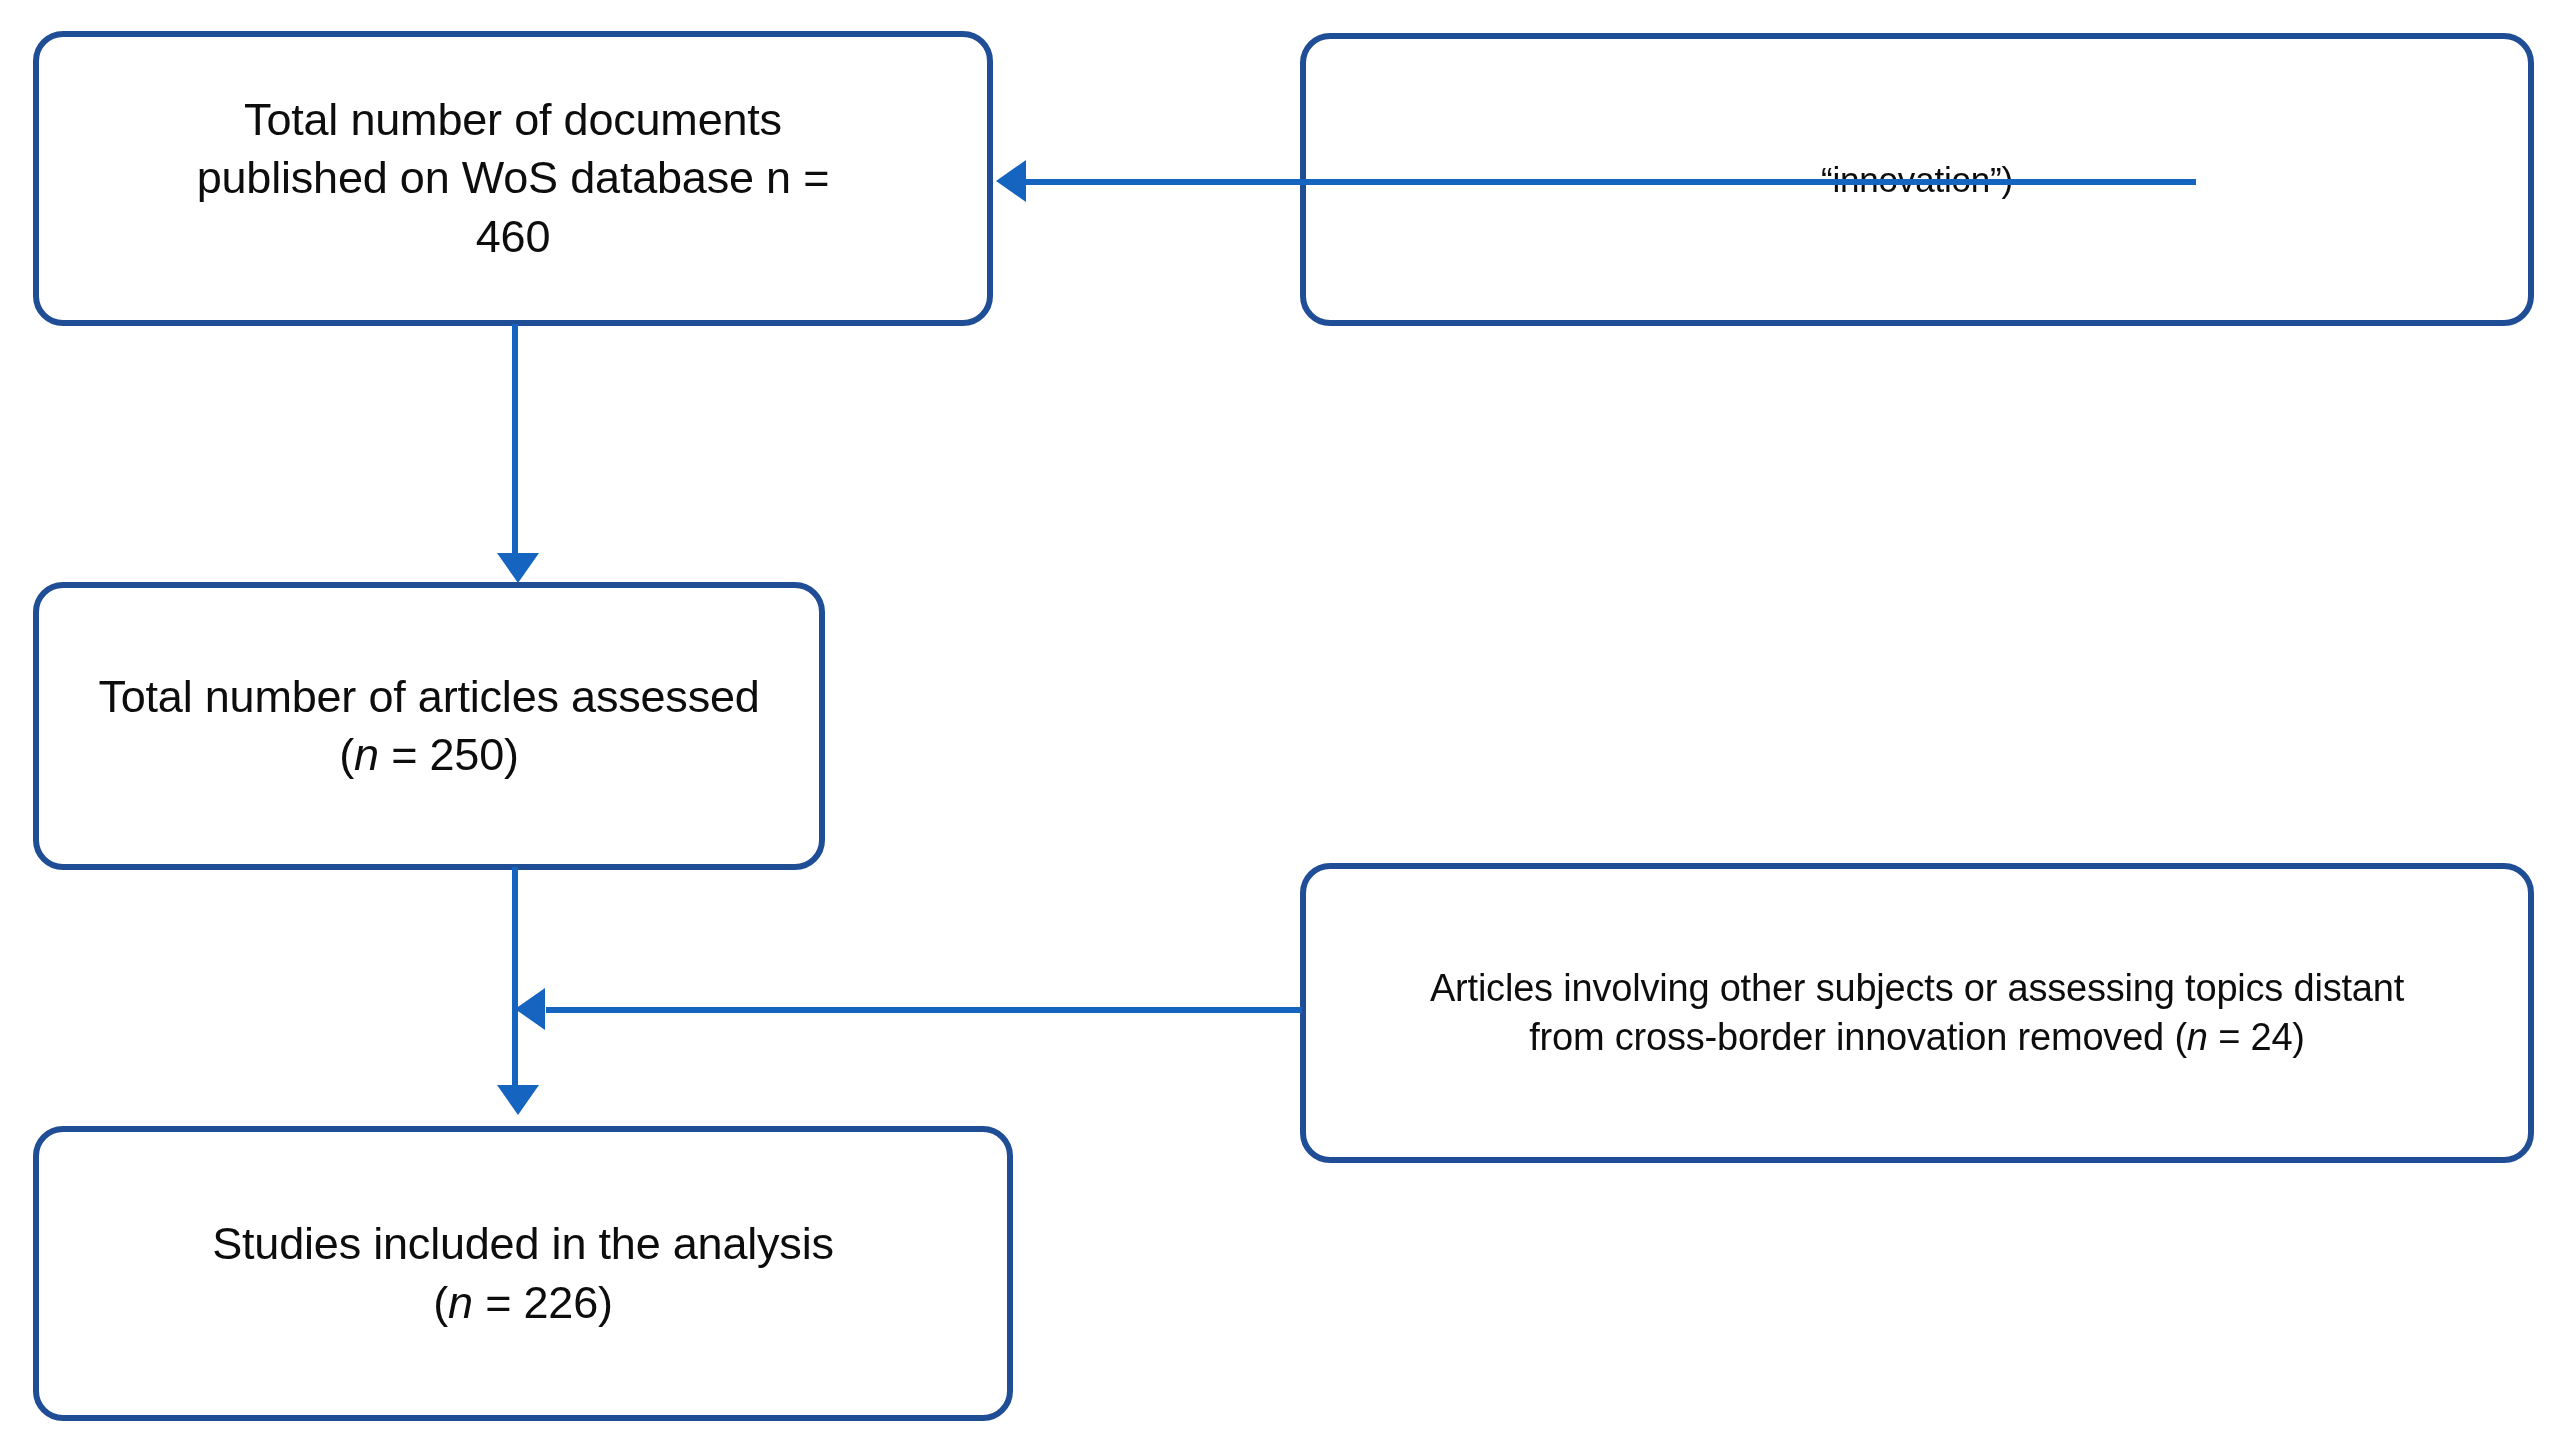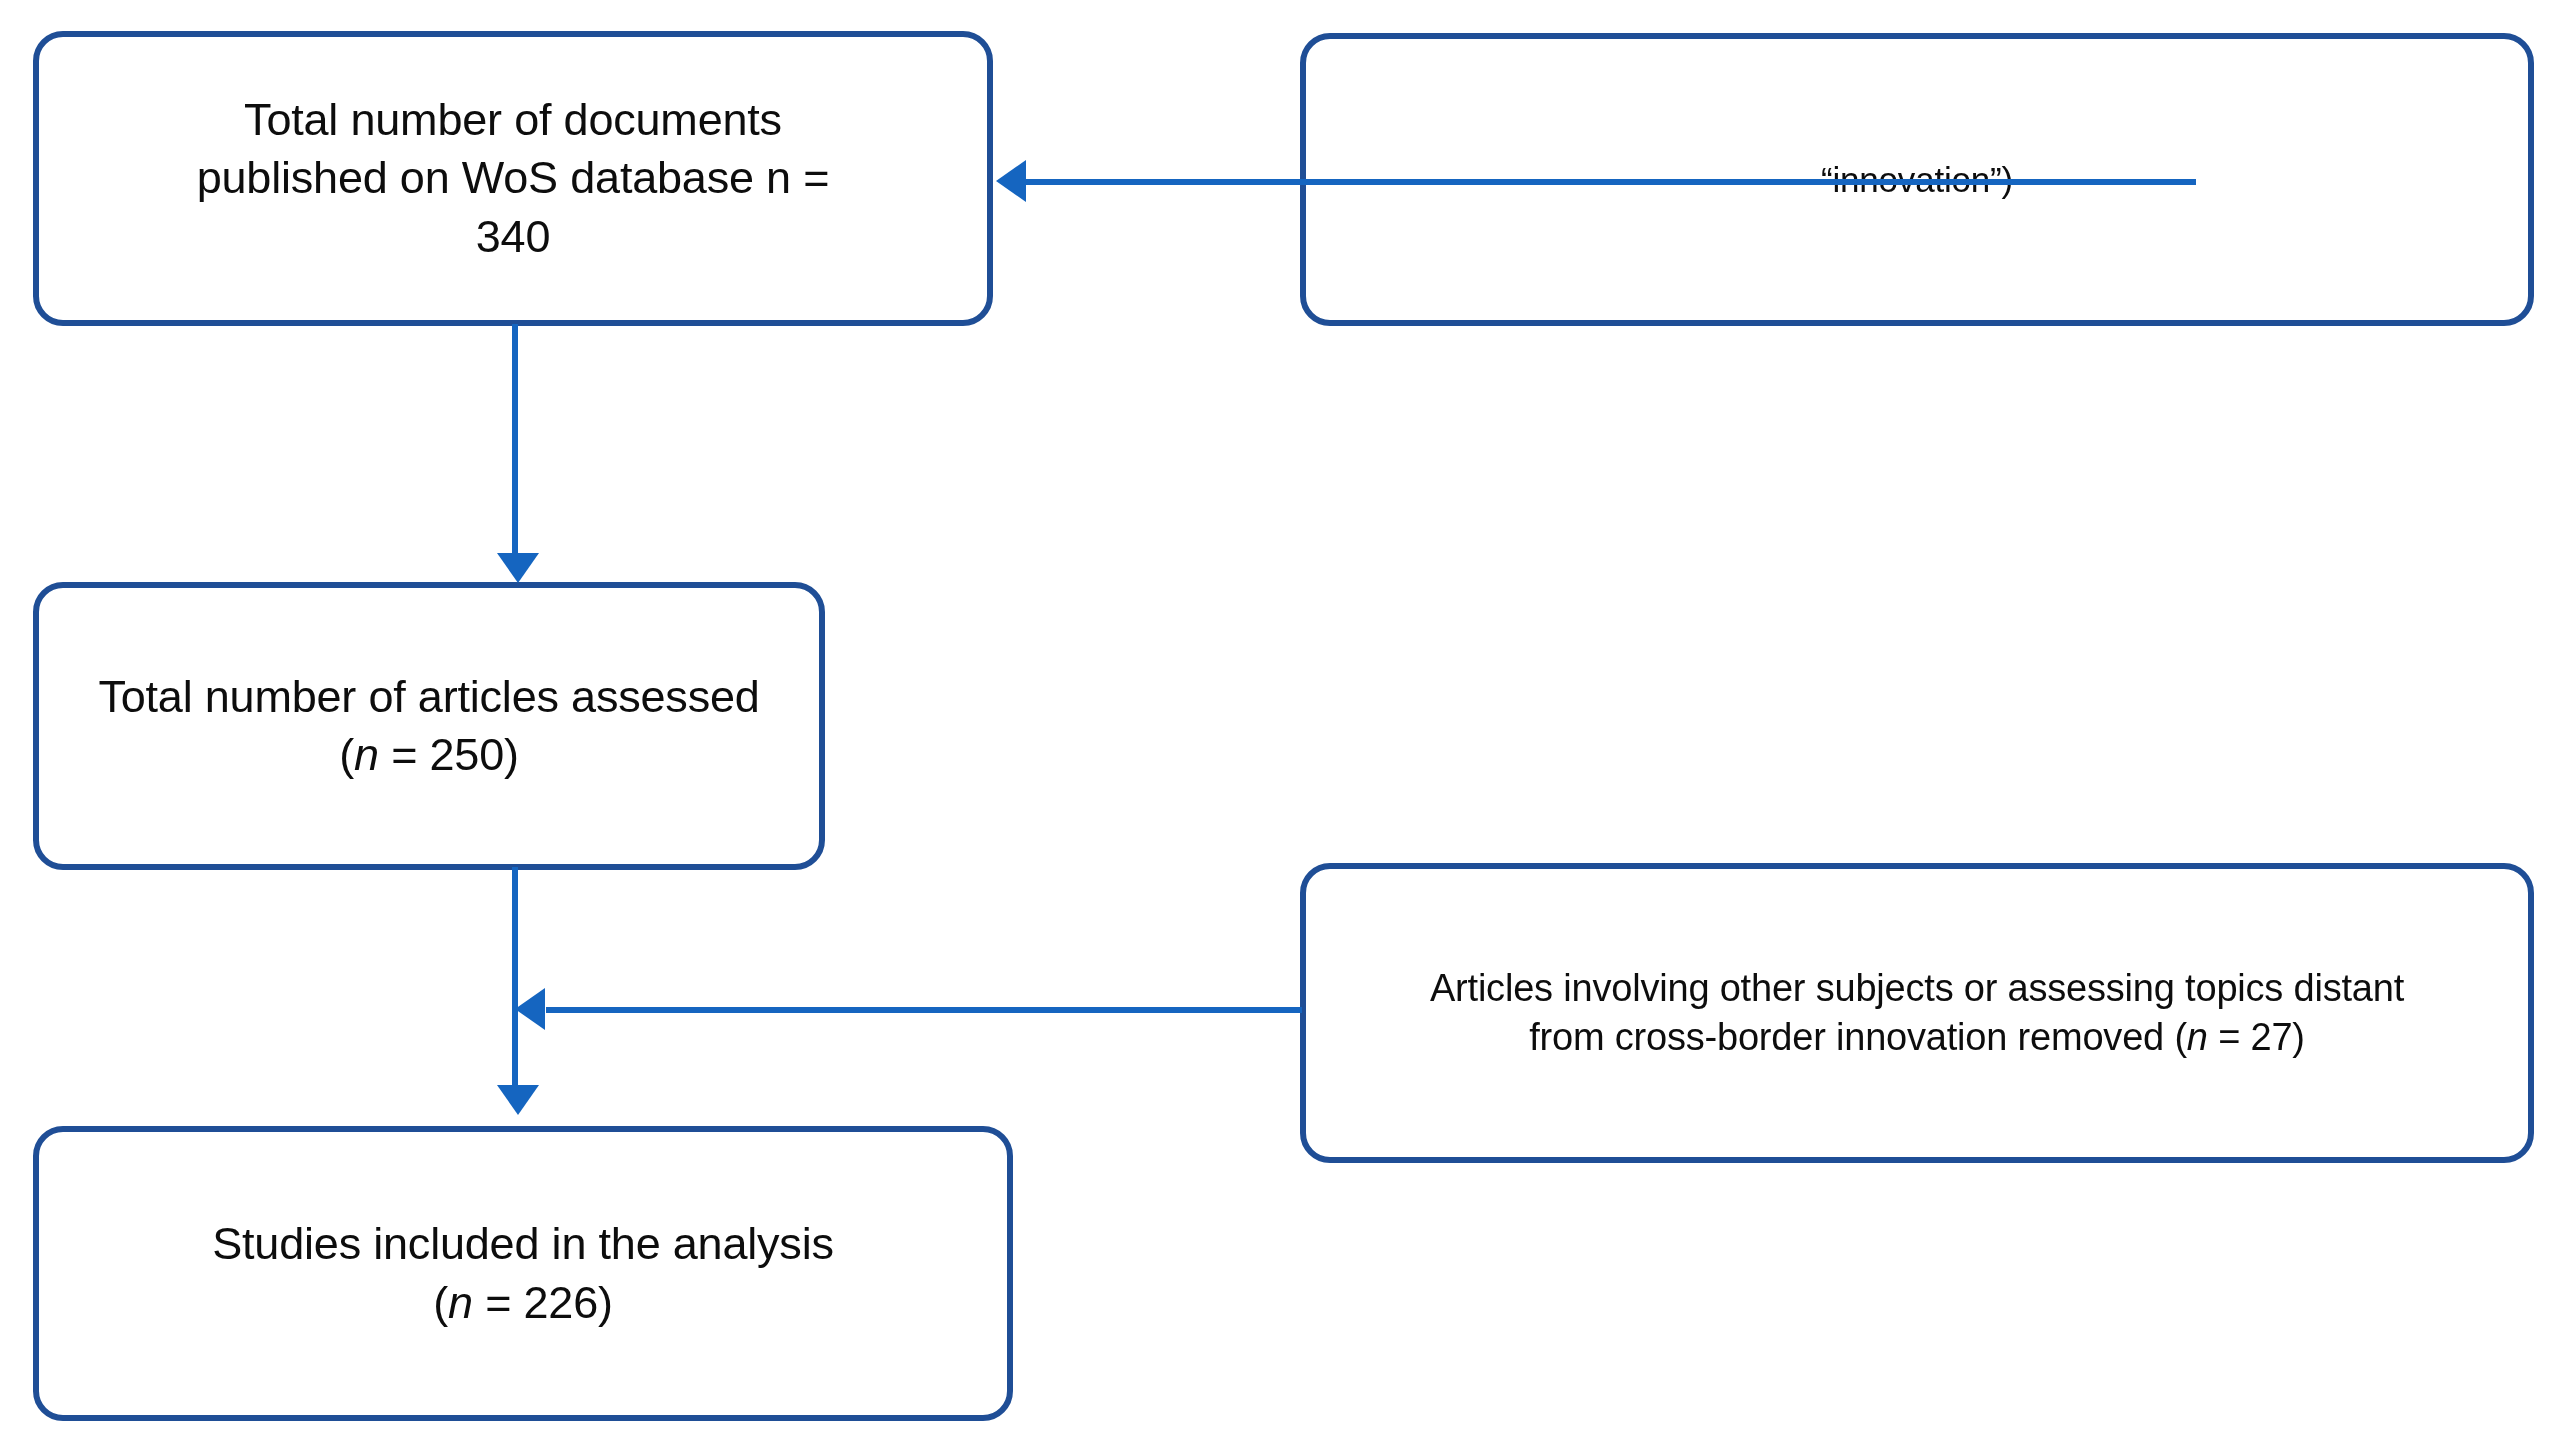--- a/index.html
+++ b/index.html
@@ -93,41 +93,41 @@
 </style>
 </head>
 <body>
 
 <div id="stage">
 
   <div class="node" id="box-total-documents">
     <div class="txt fs-big">
       <div>Total number of documents</div>
       <div>published on WoS database n =</div>
-      <div>340</div>
+      <div>460</div>
     </div>
   </div>
 
   <div class="node" id="box-query">
     <div class="txt fs-small">
       <div>“innovation”)</div>
     </div>
   </div>
 
   <div class="node" id="box-articles-assessed">
     <div class="txt fs-big">
       <div>Total number of articles assessed</div>
       <div><span>(</span><em class="n">n</em><span> = 250)</span></div>
     </div>
   </div>
 
   <div class="node" id="box-excluded">
     <div class="txt fs-mid">
       <div>Articles involving other subjects or assessing topics distant</div>
-      <div><span>from cross-border innovation removed (</span><em class="n">n</em><span> = 27)</span></div>
+      <div><span>from cross-border innovation removed (</span><em class="n">n</em><span> = 24)</span></div>
     </div>
   </div>
 
   <div class="node" id="box-studies-included">
     <div class="txt fs-big">
       <div>Studies included in the analysis</div>
       <div><span>(</span><em class="n">n</em><span> = 226)</span></div>
     </div>
   </div>
 

